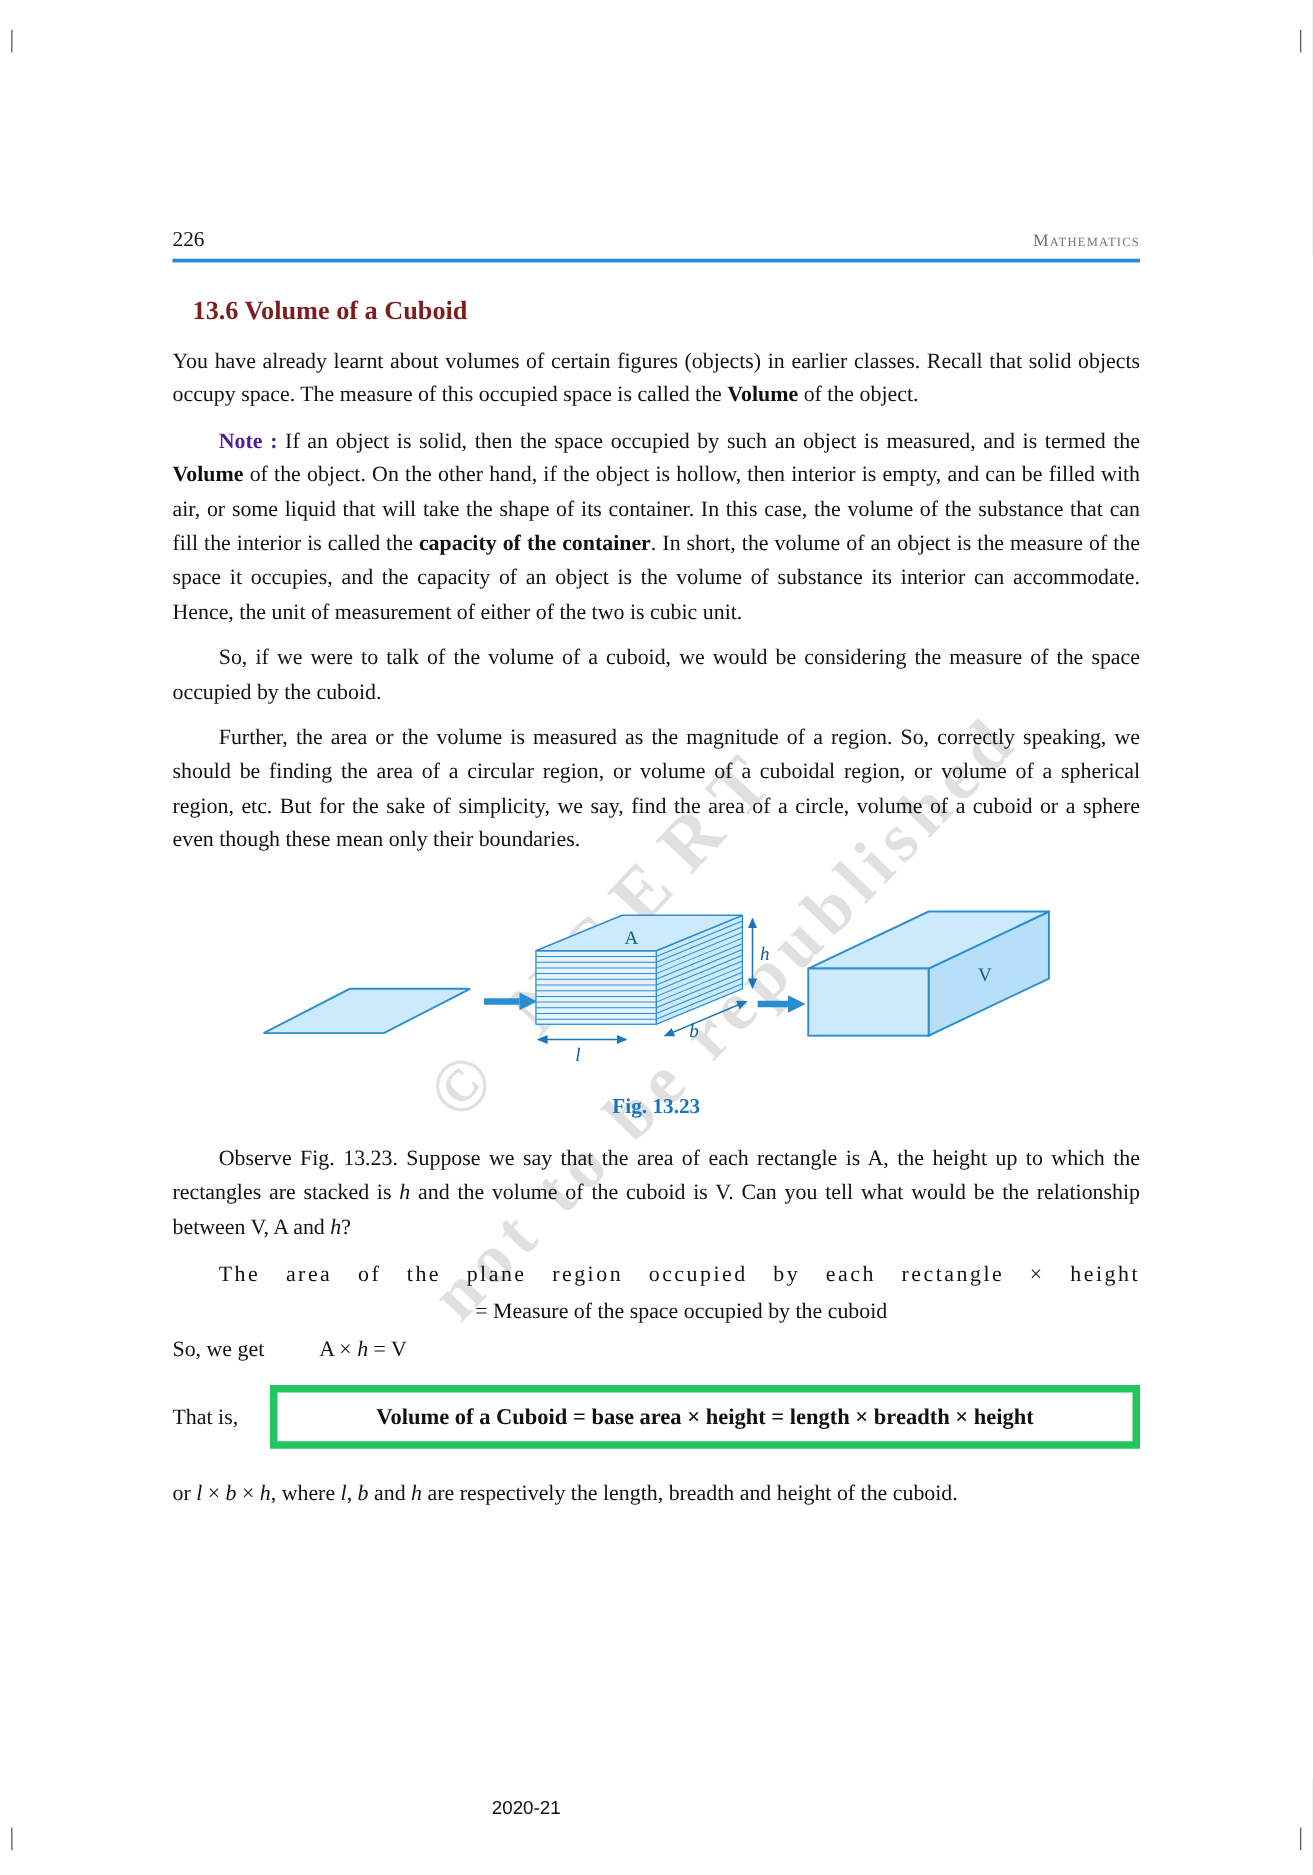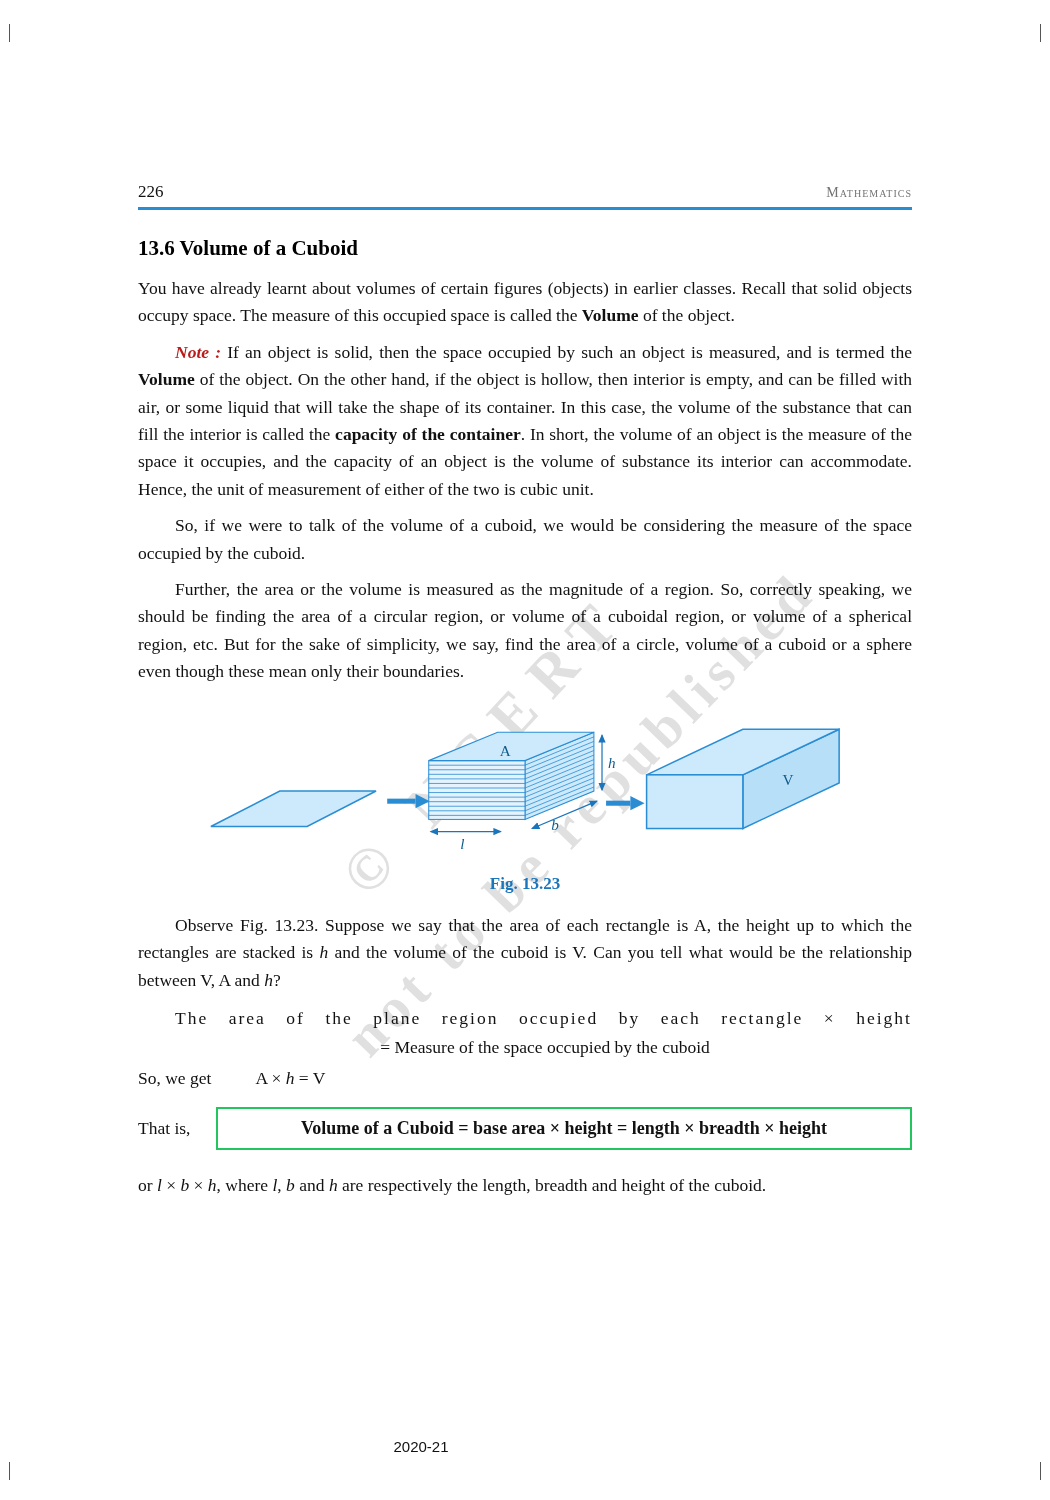--- a/index.html
+++ b/index.html
@@ -35,28 +35,28 @@
   }
   .pagehead{display:flex;justify-content:space-between;align-items:baseline;}
   .pagenum{font-size:17px;}
   .headtitle{
     font-size:14px;color:#737373;
     font-variant:small-caps;letter-spacing:1px;
   }
   .rule{height:3px;background:#2a8dd4;margin-top:5px;}
 
   h2.section{
-    color:#000000;font-size:21px;margin:26px 0 14px 0;font-weight:bold;
+    color:#7f1d1d;font-size:21px;margin:26px 0 14px 16px;font-weight:bold;
   }
   p.body{
     font-size:17.5px;line-height:27.4px;margin:0 0 9px 0;
     text-align:justify;
   }
   p.indent{text-indent:37px;}
-  .c-blue{color:#b91c1c;font-style:italic;}
+  .c-blue{color:#4c1d95;}
 
   .figwrap{margin:26px 0 4px 0;text-align:center;}
   .figcaption{
     text-align:center;color:#1b75bb;font-weight:bold;
     font-size:17px;margin:6px 0 18px 0;
   }
   svg text{font-family:"Liberation Serif", serif;font-size:15px;fill:#0f5c8c;}
   svg text.it{font-style:italic;}
 
   .deriv1{
@@ -65,21 +65,21 @@
     text-align:justify;text-align-last:justify;
   }
   .deriv2{
     font-size:17.5px;text-align:center;margin:0 0 10px 40px;
   }
   .soweget{display:flex;align-items:baseline;font-size:17.5px;margin:6px 0 18px 0;}
   .soweget .eq{margin-left:44px;}
   .boxrow{display:flex;align-items:center;margin:10px 0 22px 0;}
   .boxrow .lbl{font-size:17.5px;flex:0 0 78px;}
   .formulabox{
-    flex:1;border:2px solid #22c55e;
+    flex:1;border:6px solid #22c55e;
     padding:9px 10px;text-align:center;
     font-weight:bold;font-size:18px;
   }
   .footer{
     position:absolute;z-index:1;left:0;width:842px;top:1438px;
     text-align:center;font-size:15px;font-family:"Liberation Sans",sans-serif;
   }
 </style>
 </head>
 <body>

